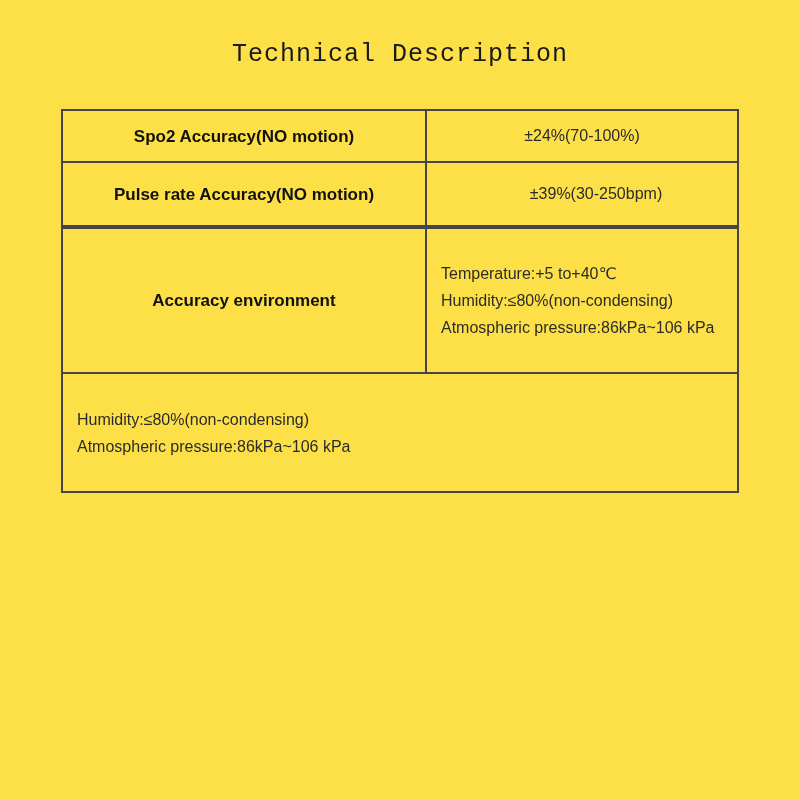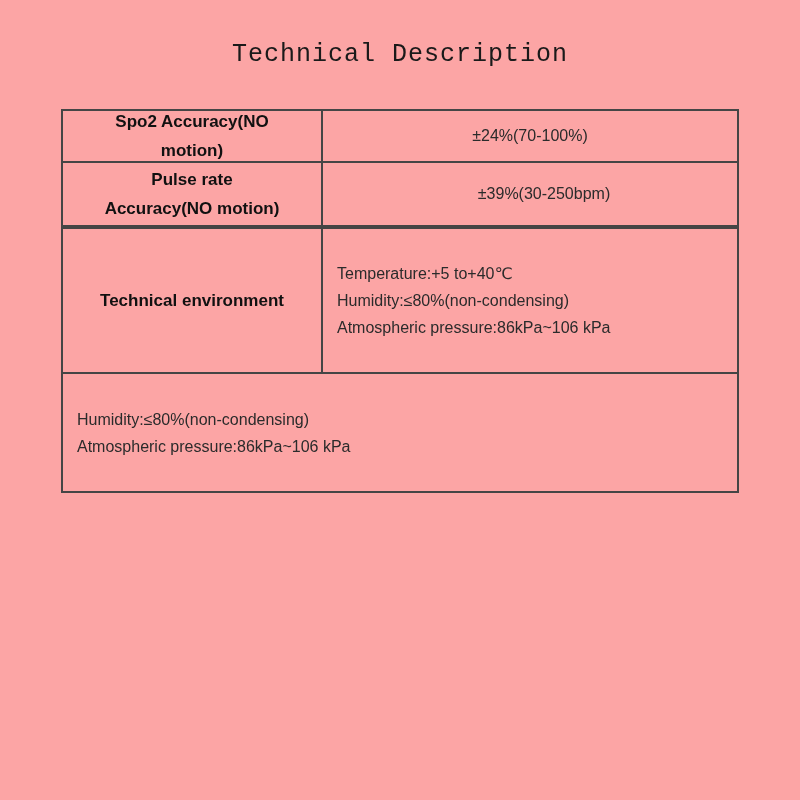--- a/index.html
+++ b/index.html
@@ -4,21 +4,21 @@
 <style>
   html, body {
     margin: 0;
     padding: 0;
     background: #ffffff;
   }
   .page {
     position: relative;
     width: 800px;
     height: 800px;
-    background: #fca5a5;
+    background: #fde047;
     font-family: "Liberation Sans", "DejaVu Sans", sans-serif;
     color: #1f1f1f;
     overflow: hidden;
   }
   .heading {
     font-family: "Liberation Mono", "DejaVu Sans Mono", monospace;
     font-size: 25px;
     font-weight: 400;
     color: #1a1a1a;
     text-align: center;
@@ -30,21 +30,21 @@
 
   .tbl {
     width: 674px;
     margin: 0 auto;
     border: 2px solid #454545;
   }
   .tr { display: flex; }
   .tr + .tr { border-top: 2px solid #454545; }
   .td { box-sizing: border-box; }
   .td-label {
-    width: 260px;
+    width: 364px;
     border-right: 2px solid #454545;
     display: flex;
     align-items: center;
     justify-content: center;
     text-align: center;
     font-weight: 700;
     font-size: 17px;
     line-height: 29px;
     padding: 0 37px;
     color: #111111;
@@ -80,21 +80,21 @@
     </div>
     <div class="tr t1r2">
       <div class="td td-label">Pulse rate Accuracy(NO motion)</div>
       <div class="td td-value centered">±39%(30-250bpm)</div>
     </div>
   </div>
 
 
   <div class="tbl tbl-environment">
     <div class="tr t2r1">
-      <div class="td td-label">Technical environment</div>
+      <div class="td td-label">Accuracy environment</div>
       <div class="td td-value lines">
         <div class="line">Temperature:+5 to+40℃</div>
         <div class="line">Humidity:≤80%(non-condensing)</div>
         <div class="line">Atmospheric pressure:86kPa~106 kPa</div>
       </div>
     </div>
     <div class="tr t2r2">
       <div class="td td-value lines">
         <div class="line">Humidity:≤80%(non-condensing)</div>
         <div class="line">Atmospheric pressure:86kPa~106 kPa</div>

